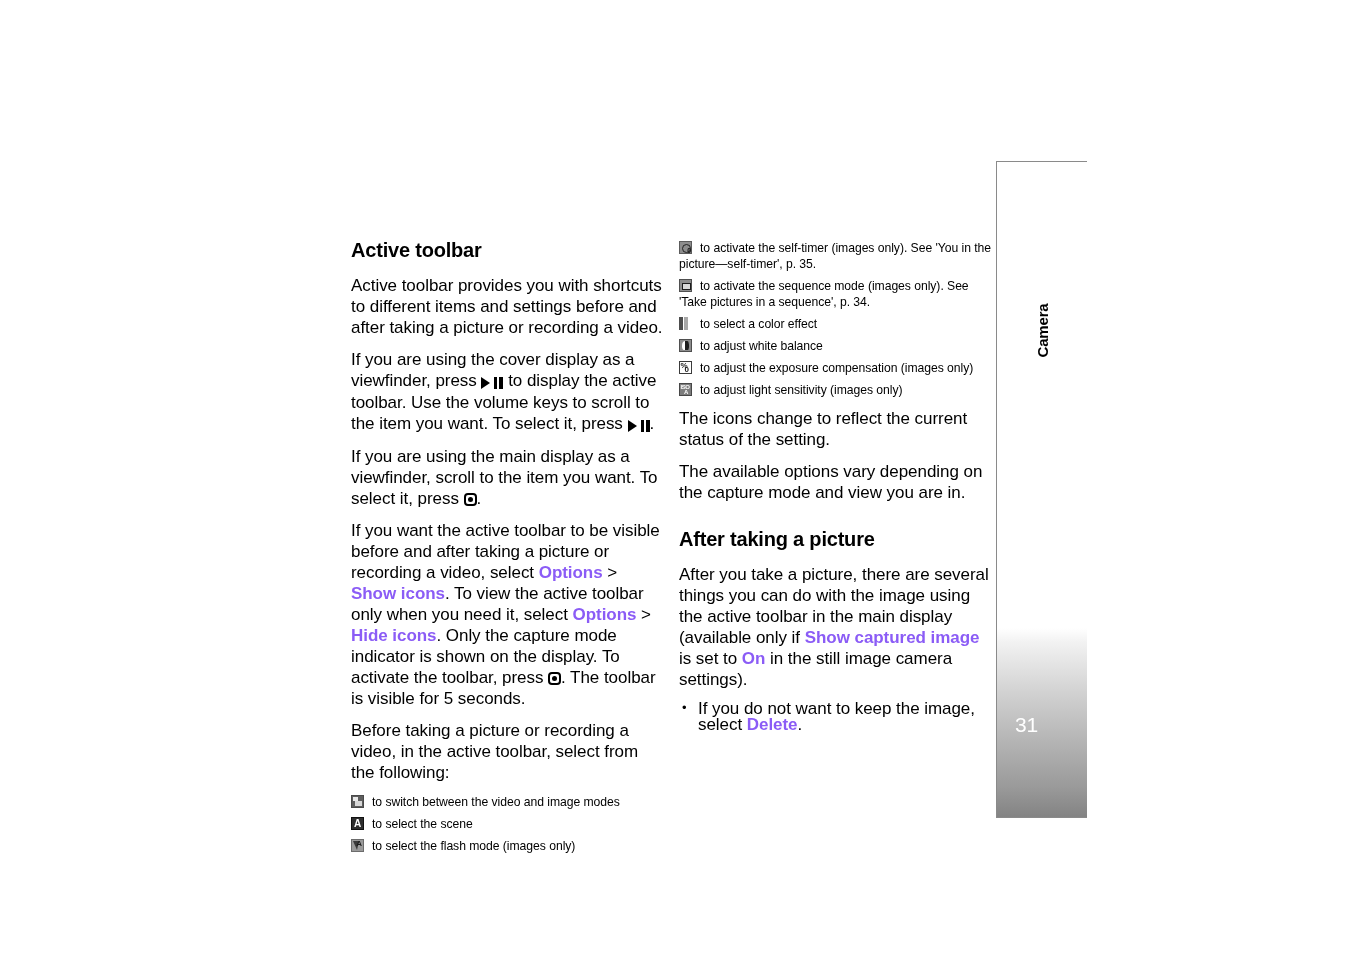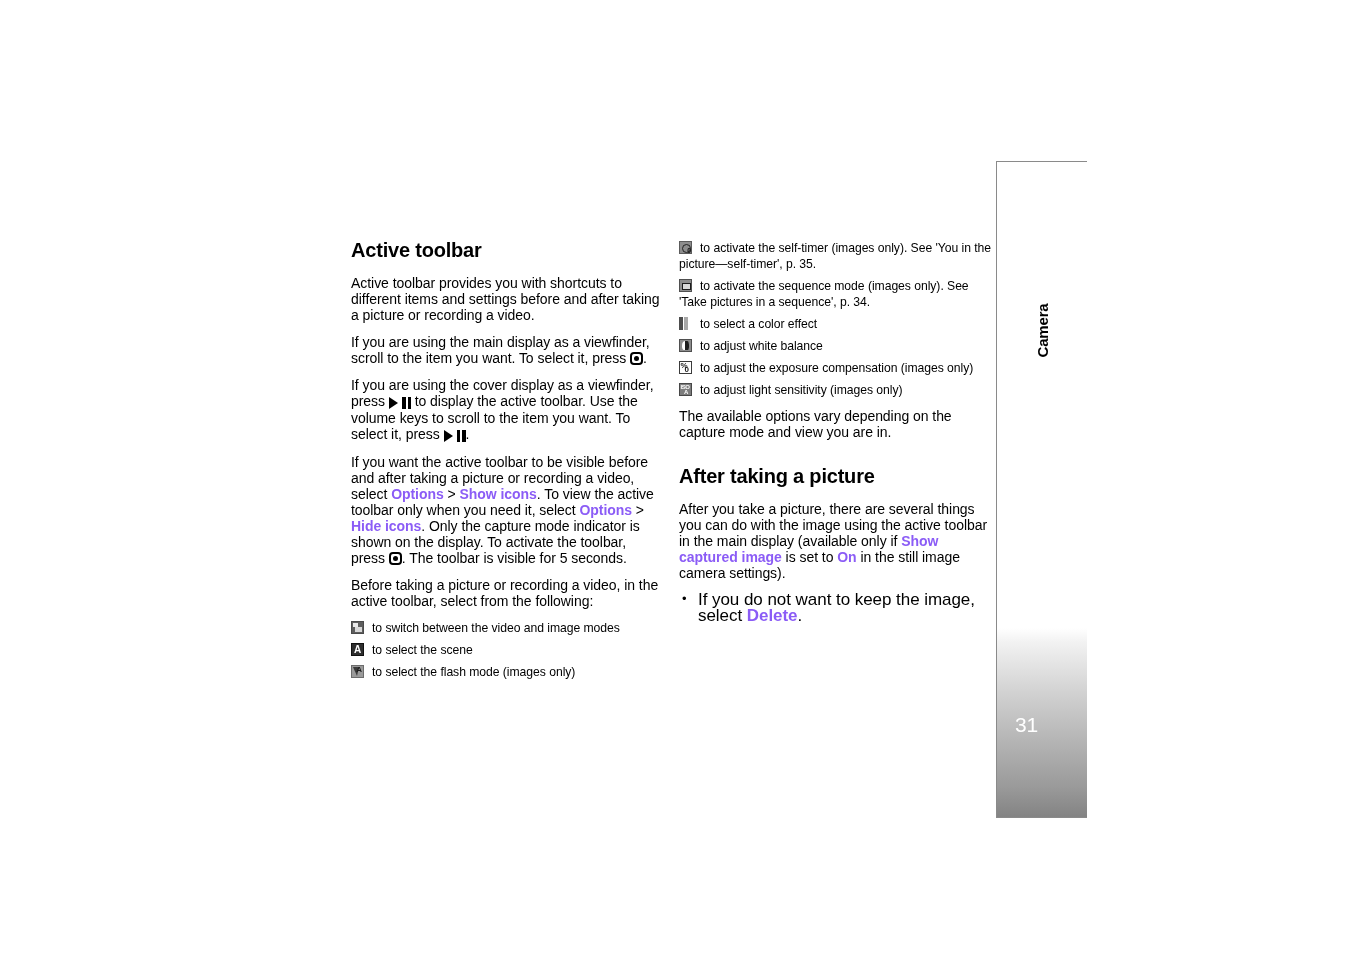--- a/index.html
+++ b/index.html
@@ -37,22 +37,22 @@
     font-weight: bold;
     margin: 0 0 14px 0;
     letter-spacing: -0.2px;
     line-height: 1.05;
   }
   h1.sec-title.second {
     margin-top: 26px;
   }
 
   p.body {
-    font-size: 14px;
-    line-height: 16px;
+    font-size: 17px;
+    line-height: 21px;
     margin: 0 0 11px 0;
     letter-spacing: -0.05px;
   }
   p.body:last-child { margin-bottom: 0; }
 
   .lnk {
     color: #8b5cf6;
     font-weight: bold;
   }
   .gt { color: #000; }
@@ -305,31 +305,31 @@
 
 <div class="page">
 
   <div class="col col-left">
 
     <h1 class="sec-title">Active toolbar</h1>
 
     <p class="body">Active toolbar provides you with shortcuts to different items and settings before and after taking a picture or recording a video.</p>
 
     <p class="body">
-      <span>If you are using the main display as a viewfinder, scroll to the item you want. To select it, press</span>
-      <span class="scrollkey"></span><span>.</span>
-    </p>
-
-    <p class="body">
       <span>If you are using the cover display as a viewfinder, press</span>
       <span class="playpause"><i class="tri"></i><i class="bars"></i></span>
       <span>to display the active toolbar. Use the volume keys to scroll to the item you want. To select it, press</span>
       <span class="playpause"><i class="tri"></i><i class="bars"></i></span><span>.</span>
     </p>
 
+    <p class="body">
+      <span>If you are using the main display as a viewfinder, scroll to the item you want. To select it, press</span>
+      <span class="scrollkey"></span><span>.</span>
+    </p>
+
 
     <p class="body">
       <span>If you want the active toolbar to be visible before and after taking a picture or recording a video, select </span><span class="lnk">Options</span><span class="gt"> &gt; </span><span class="lnk">Show icons</span><span>. To view the active toolbar only when you need it, select </span><span class="lnk">Options</span><span class="gt"> &gt; </span><span class="lnk">Hide icons</span><span>. Only the capture mode indicator is shown on the display. To activate the toolbar, press</span>
       <span class="scrollkey"></span><span>. The toolbar is visible for 5 seconds.</span>
     </p>
 
     <p class="body">Before taking a picture or recording a video, in the active toolbar, select from the following:</p>
 
     <div class="icon-row">
       <span class="gicon ic-videoimage"></span><span class="txt">to switch between the video and image modes</span>
@@ -357,20 +357,21 @@
     <div class="icon-row">
       <span class="gicon ic-wb"></span><span class="txt">to adjust white balance</span>
     </div>
     <div class="icon-row">
       <span class="gicon ic-exposure"><span class="g">%</span><span class="g2">0</span></span><span class="txt">to adjust the exposure compensation (images only)</span>
     </div>
     <div class="icon-row" style="margin-bottom:10px;">
       <span class="gicon ic-iso"><span class="g">ISO</span><span class="g2">A</span></span><span class="txt">to adjust light sensitivity (images only)</span>
     </div>
 
+    <p class="body">The icons change to reflect the current status of the setting.</p>
 
     <p class="body">The available options vary depending on the capture mode and view you are in.</p>
 
 
     <h1 class="sec-title second">After taking a picture</h1>
 
     <p class="body">
       <span>After you take a picture, there are several things you can do with the image using the active toolbar in the main display (available only if </span><span class="lnk">Show captured image</span><span> is set to </span><span class="lnk">On</span><span> in the still image camera settings).</span>
     </p>
 

